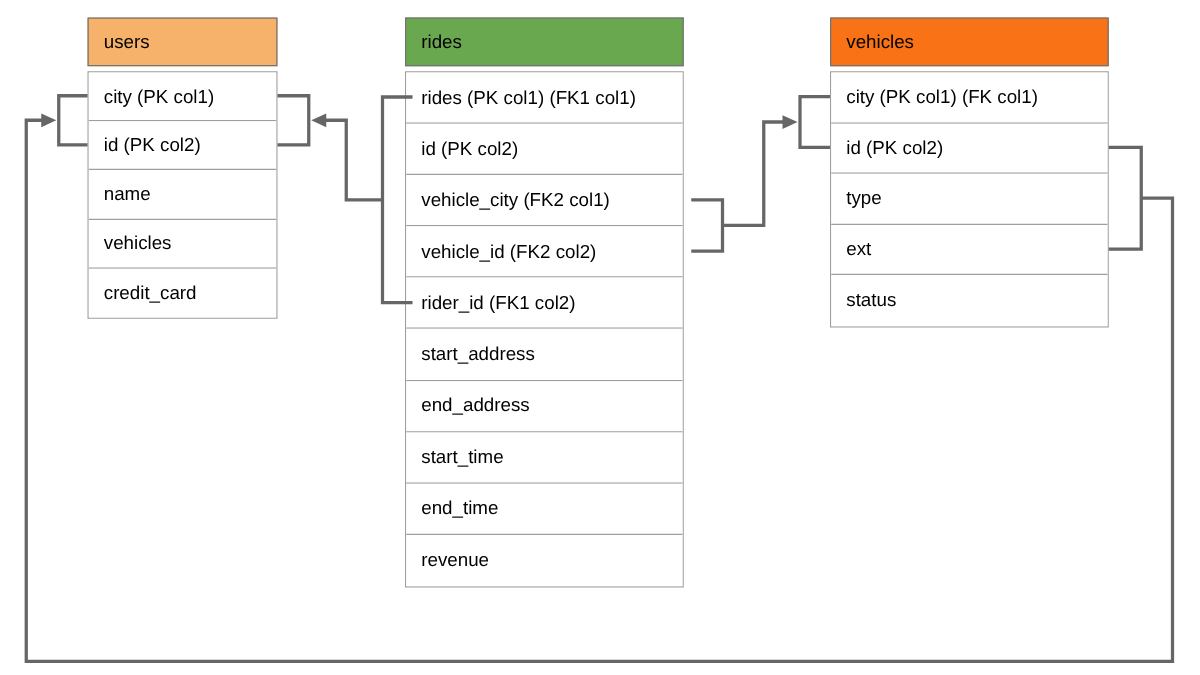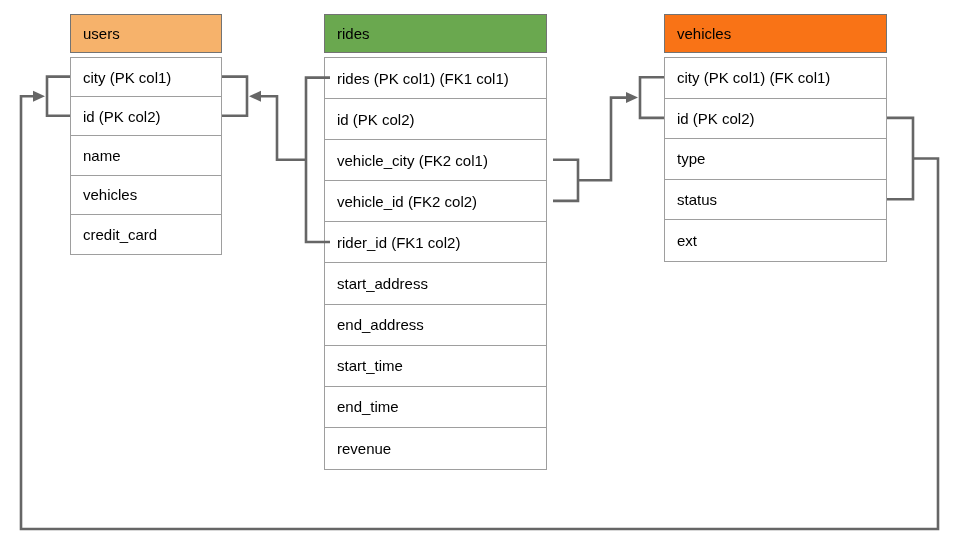--- a/index.html
+++ b/index.html
@@ -86,22 +86,22 @@
       <div class="row">revenue</div>
     </div>
   </div>
 
   <div class="table t-vehicles">
     <div class="thead" style="background: #f97316;">vehicles</div>
     <div class="rows">
       <div class="row">city (PK col1) (FK col1)</div>
       <div class="row">id (PK col2)</div>
       <div class="row">type</div>
+      <div class="row">ext</div>
       <div class="row">status</div>
-      <div class="row">ext</div>
     </div>
   </div>
 
   <svg class="connectors" viewBox="0 0 960 540" xmlns="http://www.w3.org/2000/svg">
 
     <g stroke="#666666">
       <path d="M222 76.6 H247 V115.8 H222"></path>
       <path d="M330 77.6 H306 V242 H330"></path>
       <path d="M306 159.8 H277 V96.2 H260"></path>
       <polygon stroke="none" points="249,96.2 261,90.7 261,101.7" fill="#666666"></polygon>

